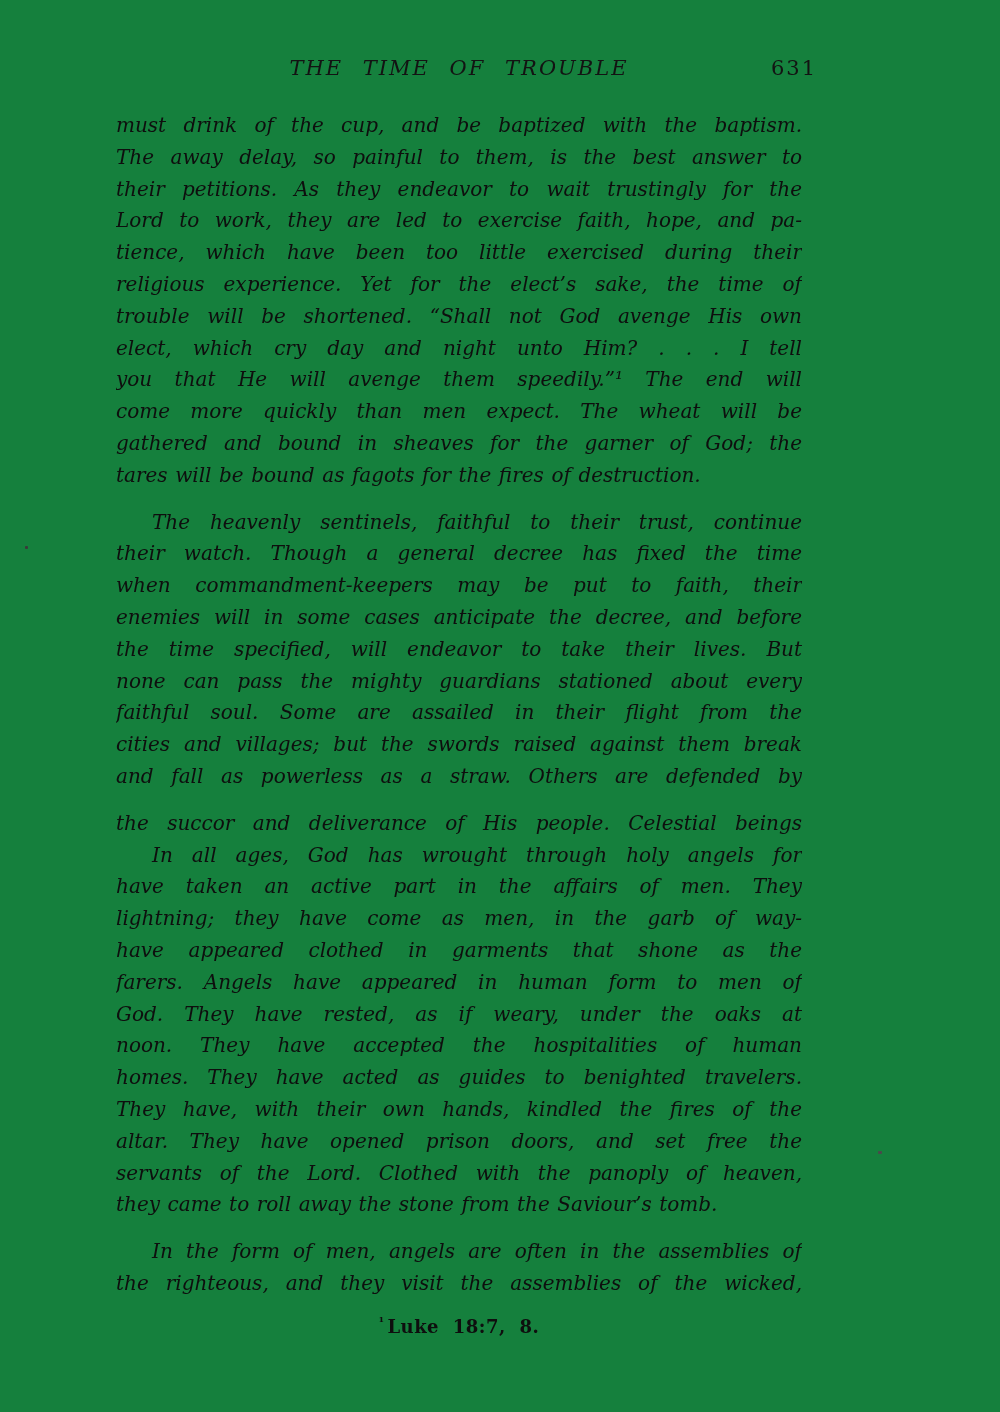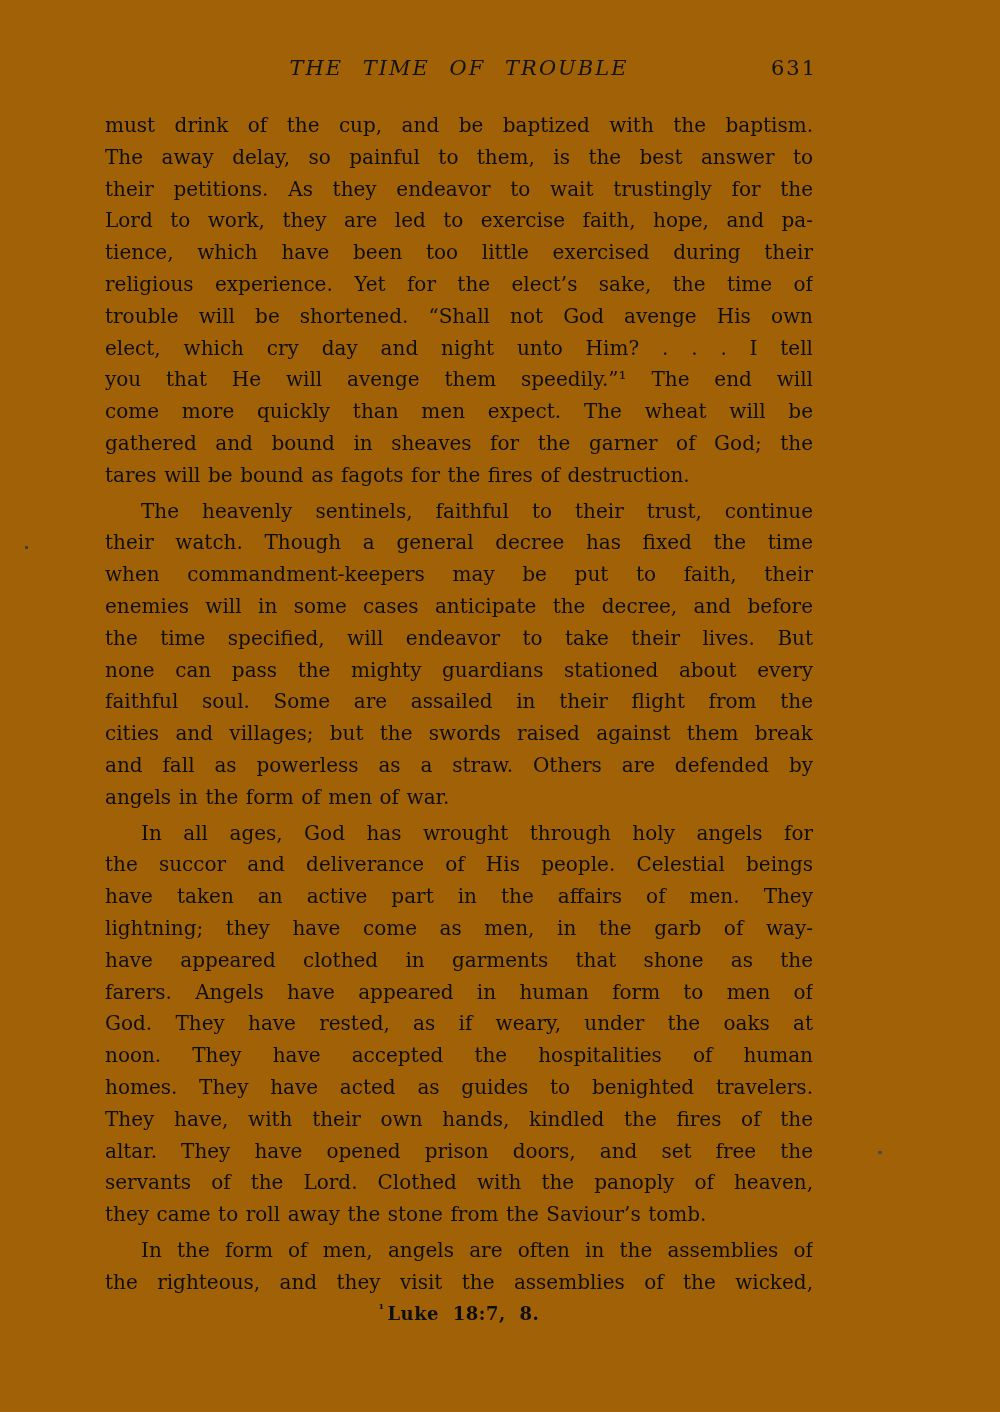--- a/index.html
+++ b/index.html
@@ -4,21 +4,21 @@
 <style>
   html, body { margin: 0; padding: 0; }
   body {
     width: 1000px; height: 1412px;
     background: #ffffff;
     font-family: "DejaVu Serif", "Liberation Serif", serif;
     color: #0e0e0e;
     position: relative;
     overflow: hidden;
   }
-  .page { position: absolute; inset: 0; background: #a16207; }
+  .page { position: absolute; inset: 0; background: #15803d; }
   .column {
     position: absolute;
     left: 101px; top: 56px;
     width: 716px;
   }
   .running-header {
     position: relative;
     height: 28px;
     font-size: 21px;
   }
@@ -35,21 +35,21 @@
     right: 0; top: 0;
     font-style: normal;
     letter-spacing: 2px;
     color: #131313;
   }
   .body-text {
     margin-top: 26px;
     font-size: 20px;
     word-spacing: 0.06em;
   }
-  .para { margin: 4px; }
+  .para { margin: 15px; font-style: italic; }
   .line {
     height: 31.8px;
     line-height: 31.8px;
     text-align: justify;
     text-align-last: justify;
     -moz-text-align-last: justify;
     white-space: normal;
     overflow: hidden;
   }
   .line.indent { padding-left: 36px; }
@@ -109,25 +109,24 @@
         <div class="para">
           <div class="line indent">The heavenly sentinels, faithful to their trust, continue</div>
           <div class="line">their watch. Though a general decree has fixed the time</div>
           <div class="line">when commandment-keepers may be put to faith, their</div>
           <div class="line">enemies will in some cases anticipate the decree, and before</div>
           <div class="line">the time specified, will endeavor to take their lives. But</div>
           <div class="line">none can pass the mighty guardians stationed about every</div>
           <div class="line">faithful soul. Some are assailed in their flight from the</div>
           <div class="line">cities and villages; but the swords raised against them break</div>
           <div class="line">and fall as powerless as a straw. Others are defended by</div>
-          <div class="line no-just">angels in the form of men of war.</div>
         </div>
         <div class="para">
+          <div class="line">the succor and deliverance of His people. Celestial beings</div>
           <div class="line indent">In all ages, God has wrought through holy angels for</div>
-          <div class="line">the succor and deliverance of His people. Celestial beings</div>
           <div class="line">have taken an active part in the affairs of men. They</div>
           <div class="line">lightning; they have come as men, in the garb of way-</div>
           <div class="line">have appeared clothed in garments that shone as the</div>
           <div class="line">farers. Angels have appeared in human form to men of</div>
           <div class="line">God. They have rested, as if weary, under the oaks at</div>
           <div class="line">noon. They have accepted the hospitalities of human</div>
           <div class="line">homes. They have acted as guides to benighted travelers.</div>
           <div class="line">They have, with their own hands, kindled the fires of the</div>
           <div class="line">altar. They have opened prison doors, and set free the</div>
           <div class="line">servants of the Lord. Clothed with the panoply of heaven,</div>

